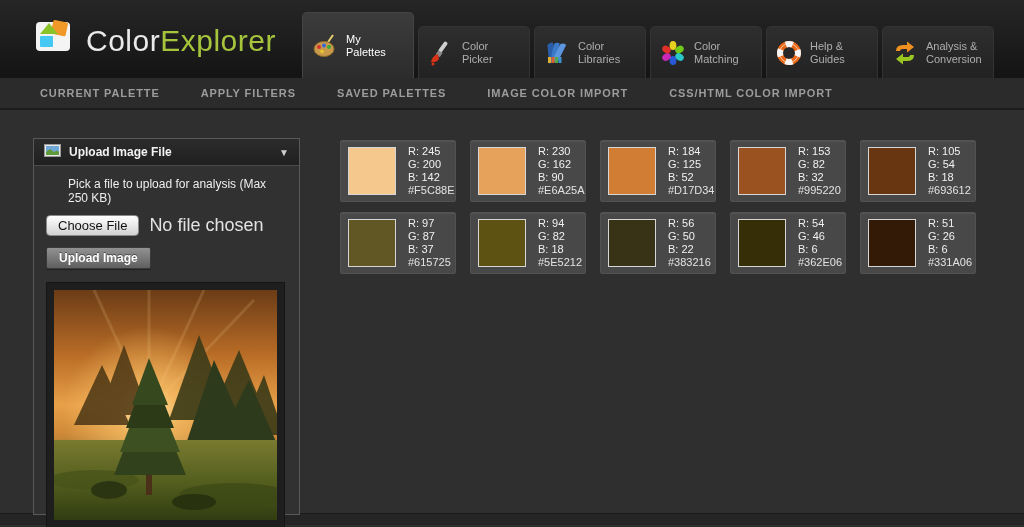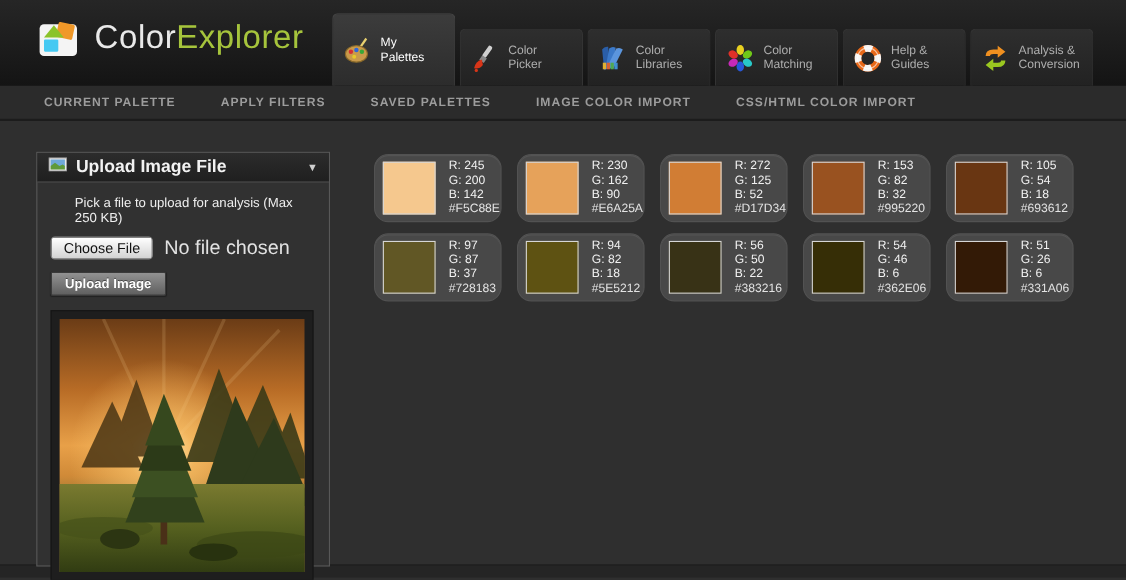--- a/index.html
+++ b/index.html
@@ -2,21 +2,21 @@
 <html><head>
 <meta charset="utf-8">
 <style>
   * { margin:0; padding:0; box-sizing:border-box; }
   html,body { width:1024px; height:527px; overflow:hidden; background:#2f2f2f;
     font-family:"Liberation Sans", sans-serif; }
 
   
   .header { position:relative; height:78px;
     background:linear-gradient(#262626,#141414); }
-  .logo { position:absolute; left:34px; top:18px; display:flex; align-items:flex-start; gap:12px; cursor:pointer; }
+  .logo { position:absolute; left:34px; top:18px; display:flex; align-items:flex-end; gap:12px; cursor:pointer; }
   .logo-text { font-size:30px; font-weight:300; letter-spacing:0.5px; color:#e9e9e9; }
   .logo-text .accent { color:#a6c43c; }
 
   .tabs { position:absolute; right:30px; bottom:0; display:flex; align-items:flex-end; gap:4px; }
   .tab { width:112px; height:52px; border-radius:5px 5px 0 0;
     background:linear-gradient(#2e2e2e,#222); border:1px solid #333; border-bottom:none;
     display:flex; align-items:center; padding-left:9px; gap:8px; cursor:pointer; }
   .tab.active { height:66px; background:linear-gradient(#3c3c3c,#2c2c2c); border-color:#444; }
   .tab-label { font-size:11px; line-height:13px; color:#aeaeae; }
   .tab.active .tab-label { color:#fff; }
@@ -31,42 +31,42 @@
   
   .content { position:relative; height:403px; background:#2f2f2f; }
   .footer-strip { height:12px; background:#252525; border-top:1px solid #1b1b1b; }
 
   
   .panel { position:absolute; left:33px; top:28px; width:267px; height:377px;
     background:#313131; border:1px solid #585858; }
   .panel-header { height:27px; background:linear-gradient(#2c2c2c,#1f1f1f);
     border-bottom:1px solid #4a4a4a; display:flex; align-items:center;
     padding:0 10px; gap:8px; cursor:pointer; }
-  .panel-title { font-size:16px; font-weight:bold; color:#f2f2f2; flex:1; }
+  .panel-title { font-size:12px; font-weight:bold; color:#f2f2f2; flex:1; }
   .chevron { color:#cfcfcf; font-size:10px; }
   .panel-body { padding:11px 12px; }
   .instruction { font-size:12px; color:#eee; margin-bottom:10px;margin-left:22px; }
   .file-row { display:flex; align-items:center; gap:10px; margin-bottom:11px; }
   .choose-file-btn { font-family:"Liberation Sans",sans-serif; font-size:13px; color:#111;
     background:linear-gradient(#ffffff,#d2d2d2); border:1px solid #8a8a8a; border-radius:4px;
     padding:2px 11px; cursor:pointer; }
   .no-file { font-size:18px; color:#e2e2e2; }
   .gray-btn { font-family:"Liberation Sans",sans-serif; font-size:12px; font-weight:bold; color:#fff;
     text-shadow:0 -1px 0 rgba(0,0,0,.45);
     background:linear-gradient(#929292,#5f5f5f); border:1px solid #3a3a3a; border-radius:2px;
     padding:3px 12px; height:22px; cursor:pointer; box-shadow:0 1px 1px rgba(0,0,0,.35); }
   .preview-frame { margin-top:13px; background:#1e1e1e; border:1px solid #151515;
     padding:7px; width:239px; height:246px; }
   .preview-frame svg { display:block; width:223px; height:230px; }
 
   
   .grid-area { position:absolute; left:340px; top:30px; }
   .swatch-row { display:flex; gap:14px; margin-bottom:10px; }
   .swatch-card { width:116px; height:62px; background:#484848; border:1px solid #525252;
-    border-radius:13px; box-shadow:inset 0 1px 0 rgba(255,255,255,.07);
+    border-radius:2px; box-shadow:inset 0 1px 0 rgba(255,255,255,.07);
     display:flex; align-items:center; padding:6px 7px; gap:12px; cursor:pointer; }
   .swatch-square { width:48px; height:48px; flex:0 0 48px; border:1px solid #d6d6d6; }
   .swatch-text { font-size:11px; line-height:13px; color:#f1f1f1; }
   .swatch-text .hex { color:#e3e3e3; }
 
   .actions { display:flex; margin-top:34px; }
   .actions .gray-btn { height:21px; padding:0; text-align:center; }
   .btn-append { width:150px; }
   .btn-replace { width:157px; margin-left:20px; }
   .btn-save { width:164px; margin-left:14px; }
@@ -271,21 +271,21 @@
         <div class="swatch-text">
           <div>R: 230</div>
             <div>G: 162</div>
           <div>B: 90</div>
             <div class="hex">#E6A25A</div>
         </div>
       </div>
       <div class="swatch-card">
         <div class="swatch-square" style="background: rgb(209, 125, 52);"></div>
         <div class="swatch-text">
-          <div>R: 272</div>
+          <div>R: 184</div>
             <div>G: 125</div>
           <div>B: 52</div>
             <div class="hex">#D17D34</div>
         </div>
       </div>
       <div class="swatch-card">
         <div class="swatch-square" style="background: rgb(153, 82, 32);"></div>
         <div class="swatch-text">
           <div>R: 153</div>
             <div>G: 82</div>
@@ -304,21 +304,21 @@
       </div>
     </div>
 
     <div class="swatch-row">
       <div class="swatch-card">
         <div class="swatch-square" style="background: rgb(97, 87, 37);"></div>
         <div class="swatch-text">
           <div>R: 97</div>
             <div>G: 87</div>
           <div>B: 37</div>
-            <div class="hex">#728183</div>
+            <div class="hex">#615725</div>
         </div>
       </div>
       <div class="swatch-card">
         <div class="swatch-square" style="background: rgb(94, 82, 18);"></div>
         <div class="swatch-text">
           <div>R: 94</div>
             <div>G: 82</div>
           <div>B: 18</div>
             <div class="hex">#5E5212</div>
         </div>

